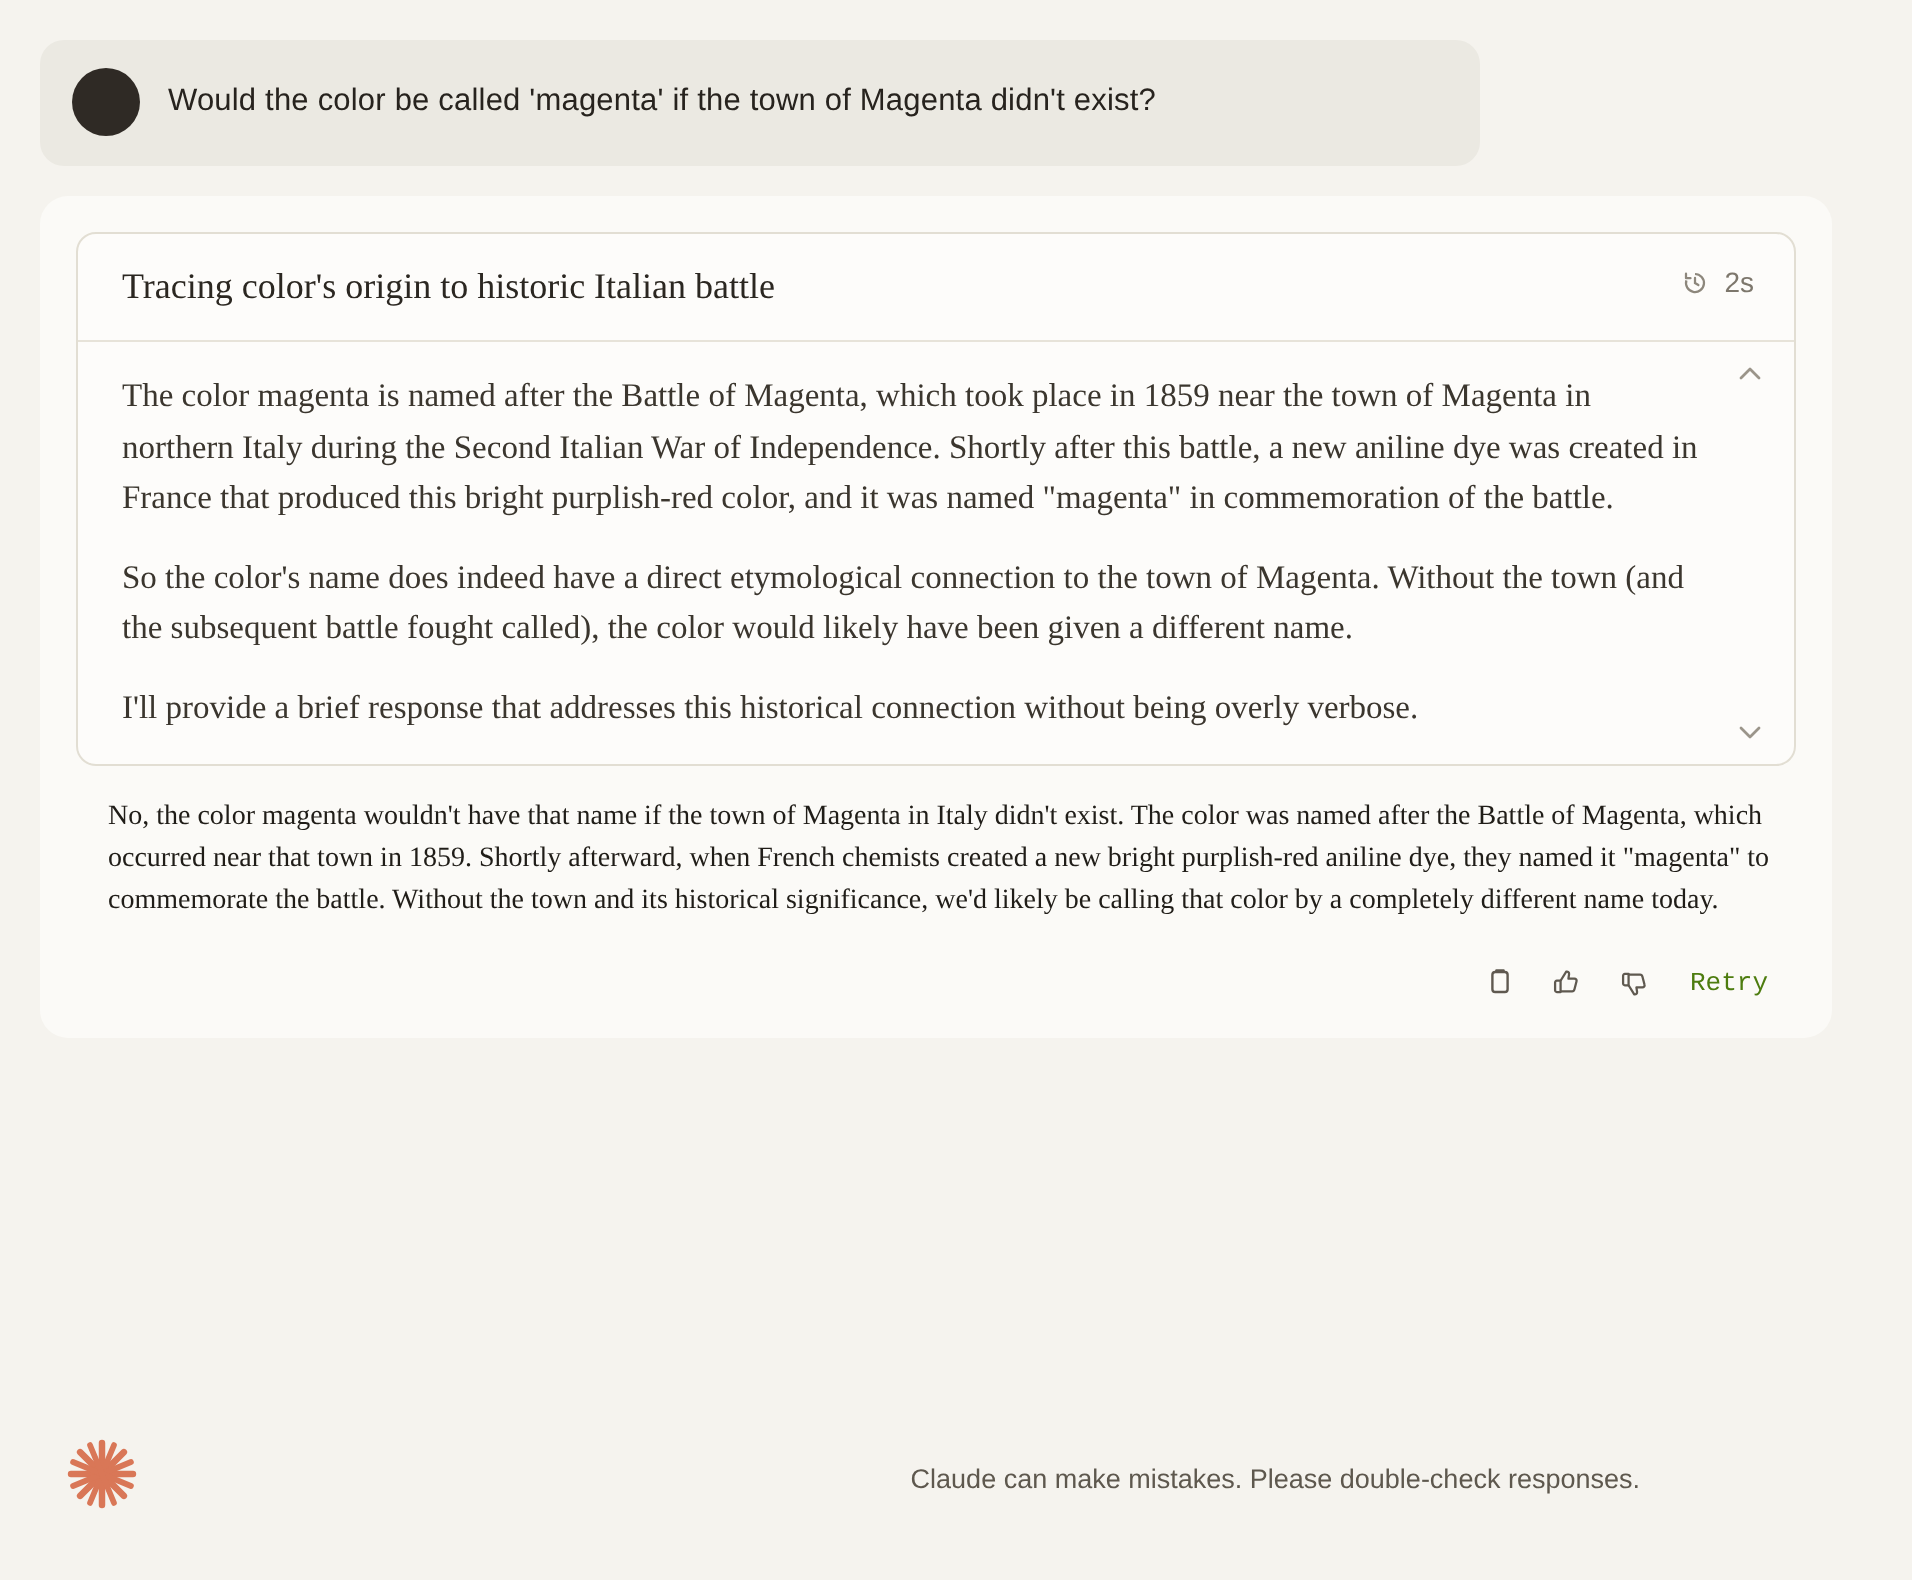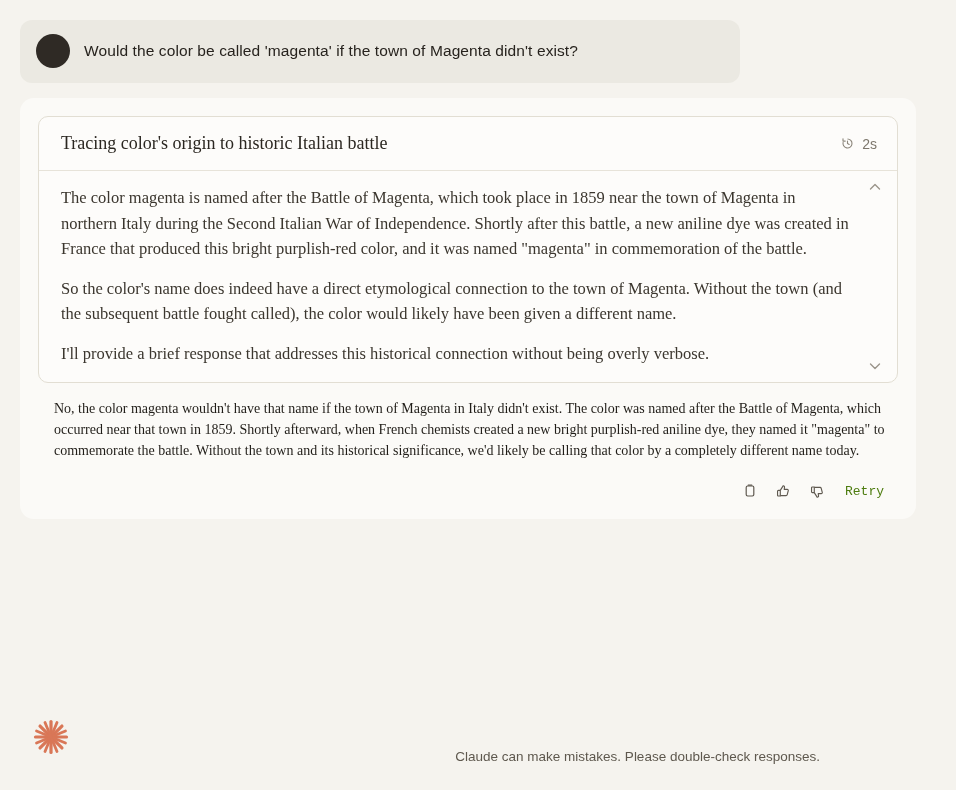--- a/index.html
+++ b/index.html
@@ -63,21 +63,21 @@
   
   .thinking-box {
     border: 1px solid #e2ded3;
     border-radius: 10px;
     background: #fdfcfa;
     box-sizing: border-box;
     overflow: hidden;
   }
   .thinking-header {
     display: flex;
-    align-items: center;
+    align-items: flex-start;
     justify-content: space-between;
     padding: 16px 20px 16px 22px;
     border-bottom: 1px solid #e7e3d9;
     gap: 42px;
   }
   .thinking-title {
     font-family: "Liberation Serif", serif;
     font-size: 18px;
     color: #2b2721;
   }
@@ -164,21 +164,21 @@
   .star {
     position: absolute;
     left: 32px;
     top: 718px;
     width: 38px;
     height: 38px;
   }
   .disclaimer {
     position: absolute;
     right: 36px;
-    top: 749px;
+    top: 732px;
     font-family: "Liberation Sans", sans-serif;
     font-size: 13.5px;
     color: #5e584e;
   }
 </style>
 </head>
 <body>
 
 <div class="page">
 

